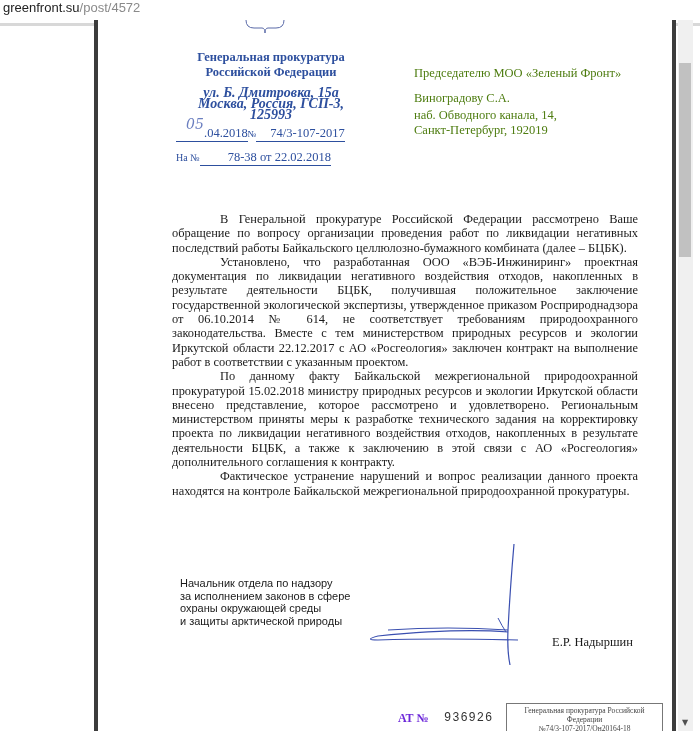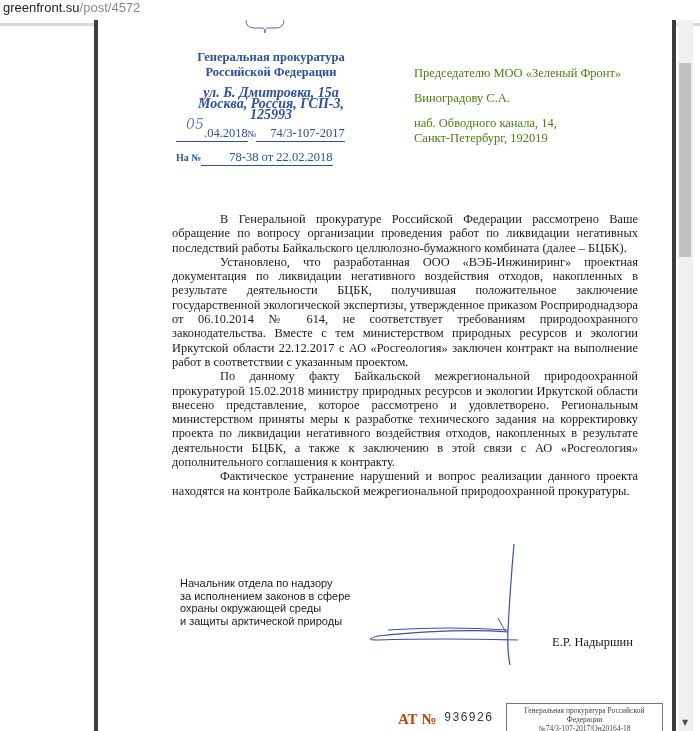--- a/index.html
+++ b/index.html
@@ -14,35 +14,35 @@
   .scroll-down { position:absolute; left:680px; top:718px; width:10px; height:10px; font-size:8px; color:#505050; text-align:center; line-height:10px; font-family:"DejaVu Sans", sans-serif; }
   .doc { position:absolute; left:98px; top:20px; width:574px; height:711px; background:#ffffff; }
 
   .emblem { position:absolute; left:146px; top:0px; width:42px; height:14px; }
   .org { position:absolute; left:78px; top:30px; width:190px; text-align:center; color:#2d4f9e; font-weight:bold; font-size:12.5px; line-height:15px; }
   .org-addr { position:absolute; left:78px; top:67px; width:190px; text-align:center; color:#2d4f9e; font-weight:bold; font-size:14px; line-height:11px;font-style:italic; }
   .date-line { position:absolute; left:78px; top:106px; width:220px; font-size:12.5px; color:#2d4f9e; white-space:nowrap; }
   .date-line .u { border-bottom:1px solid #2d4f9e; display:inline-block; }
   .date-line .handnum { position:absolute; left:10px; top:-10px; font-family:"DejaVu Serif", serif; font-style:italic; font-size:14px; color:#6b7fc0; }
   .ref-line { position:absolute; left:78px; top:130px; width:220px; font-size:12.5px; color:#2d4f9e; white-space:nowrap; }
-  .ref-line .lbl { font-weight:bold; font-size:10px; }
+  .ref-line .lbl { font-weight:normal; font-size:10px; }
   .ref-line .u { border-bottom:1px solid #2d4f9e; display:inline-block; }
 
   .recipient { position:absolute; left:316px; top:46px; width:260px; color:#4d7c0f; font-size:12.5px; line-height:15px; }
   .recipient .r1 { margin-bottom:10px; }
-  .recipient .r2 { margin-bottom:10px; }
+  .recipient .r2 { margin-bottom:2px; }
 
   .body-text { position:absolute; left:74px; top:192px; width:466px; color:#1a1a1a; font-size:12.4px; line-height:14.3px; text-align:justify; }
   .body-text p { margin:0; text-indent:48px; }
 
   .sig-title { position:absolute; left:82px; top:557px; width:190px; color:#1a1a1a; font-family:"Liberation Sans", sans-serif; font-size:11px; line-height:12.5px; }
   .sig-name { position:absolute; left:454px; top:615px; color:#1a1a1a; font-size:12.5px; }
   .signature { position:absolute; left:260px; top:520px; width:180px; height:130px; }
 
-  .at-label { position:absolute; left:300px; top:691px; font-weight:bold; font-size:15px; color:#c2410c; }
+  .at-label { position:absolute; left:300px; top:691px; font-weight:bold; font-size:12px; color:#6d28d9; }
   .at-number { position:absolute; left:346px; top:691px; font-family:"Liberation Mono", monospace; font-size:12px; color:#333; letter-spacing:1px; }
   .stamp { position:absolute; left:408px; top:683px; width:157px; height:30px; border:1px solid #777; border-bottom:none; text-align:center; font-size:7.5px; line-height:9px; color:#444; padding-top:2px; box-sizing:border-box; overflow:hidden; }
 </style>
 </head>
 <body>
 
 <div class="urlbar">
   <span class="url"><span>greenfront.su</span><span class="path">/post/4572</span></span>
 </div>
 

